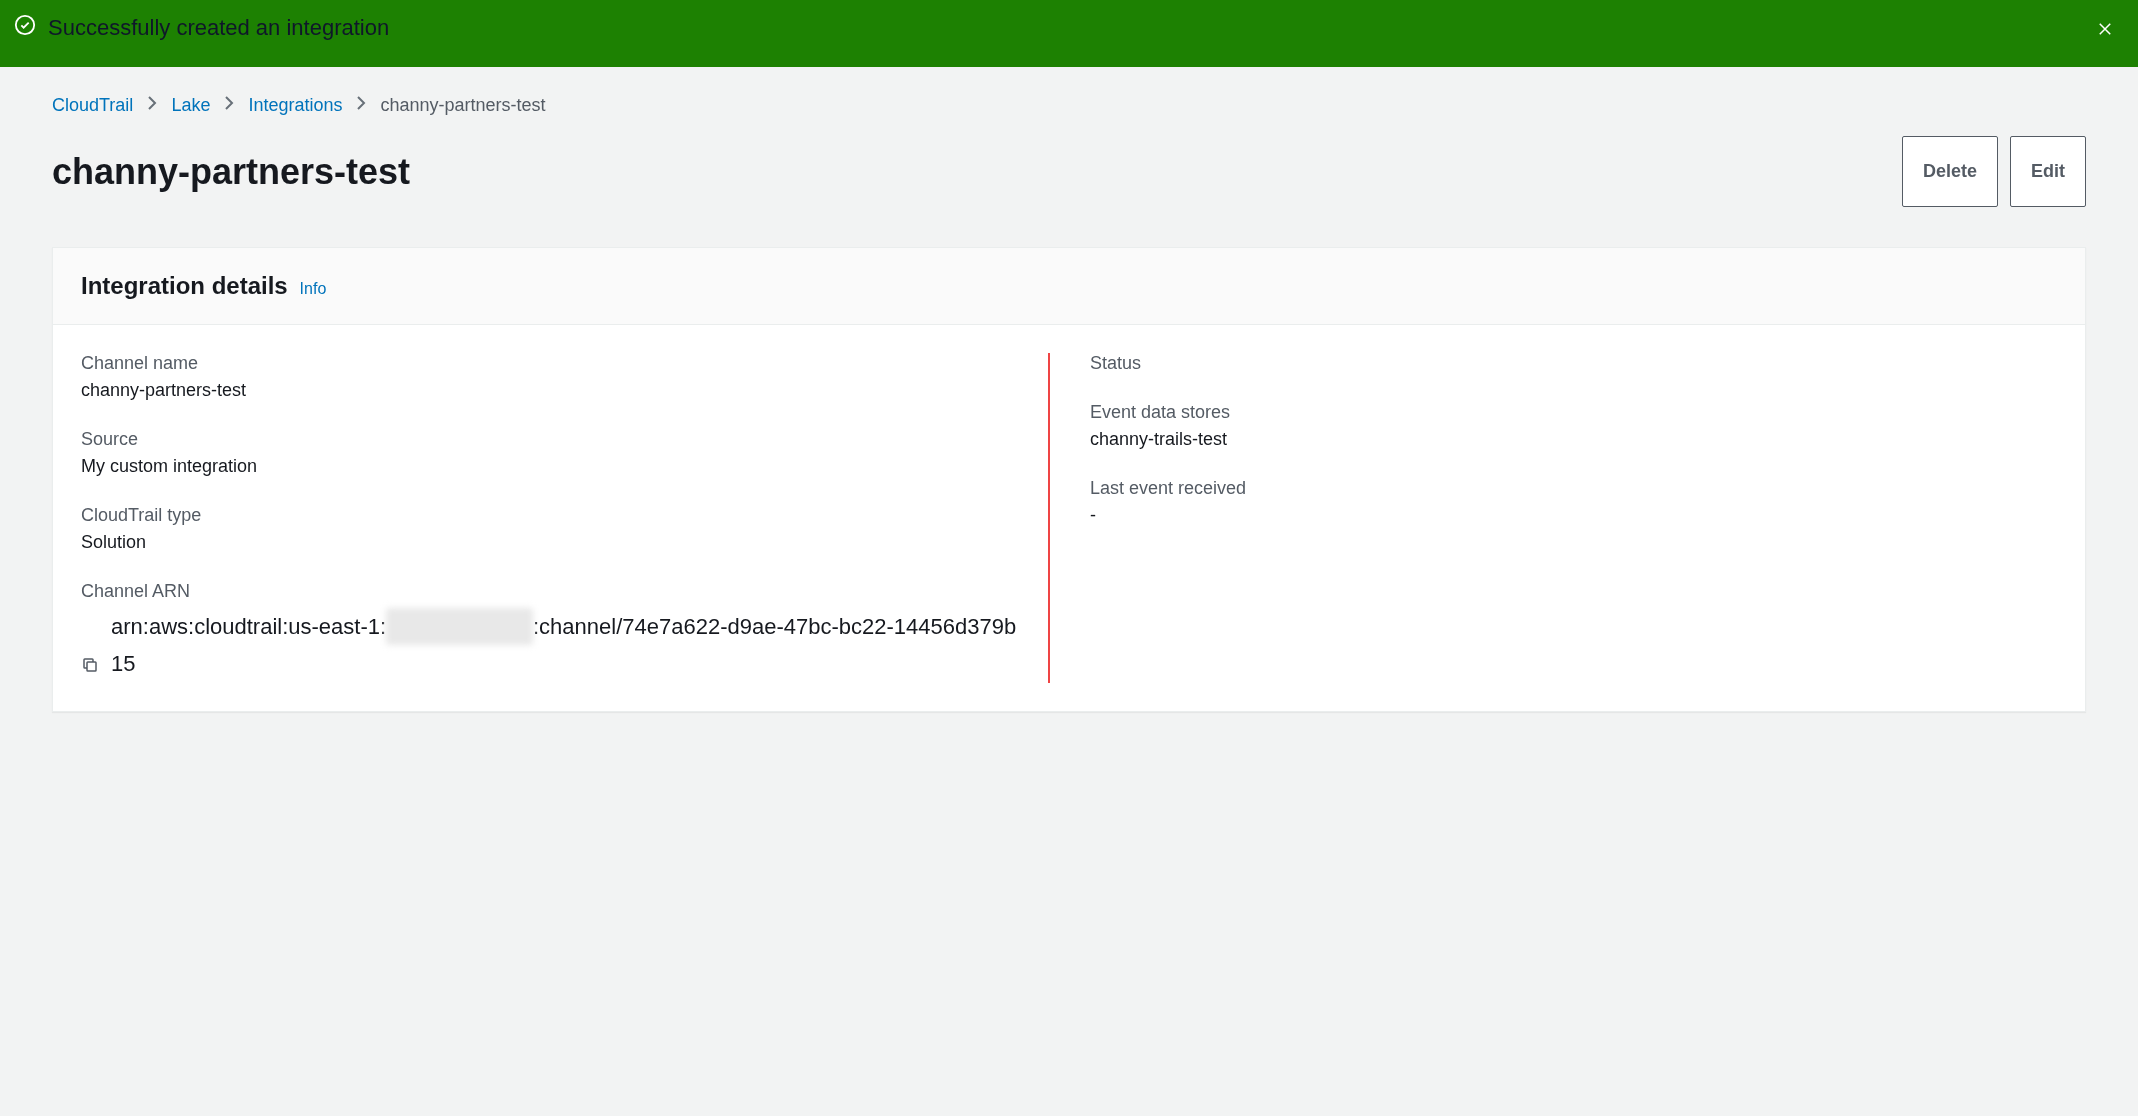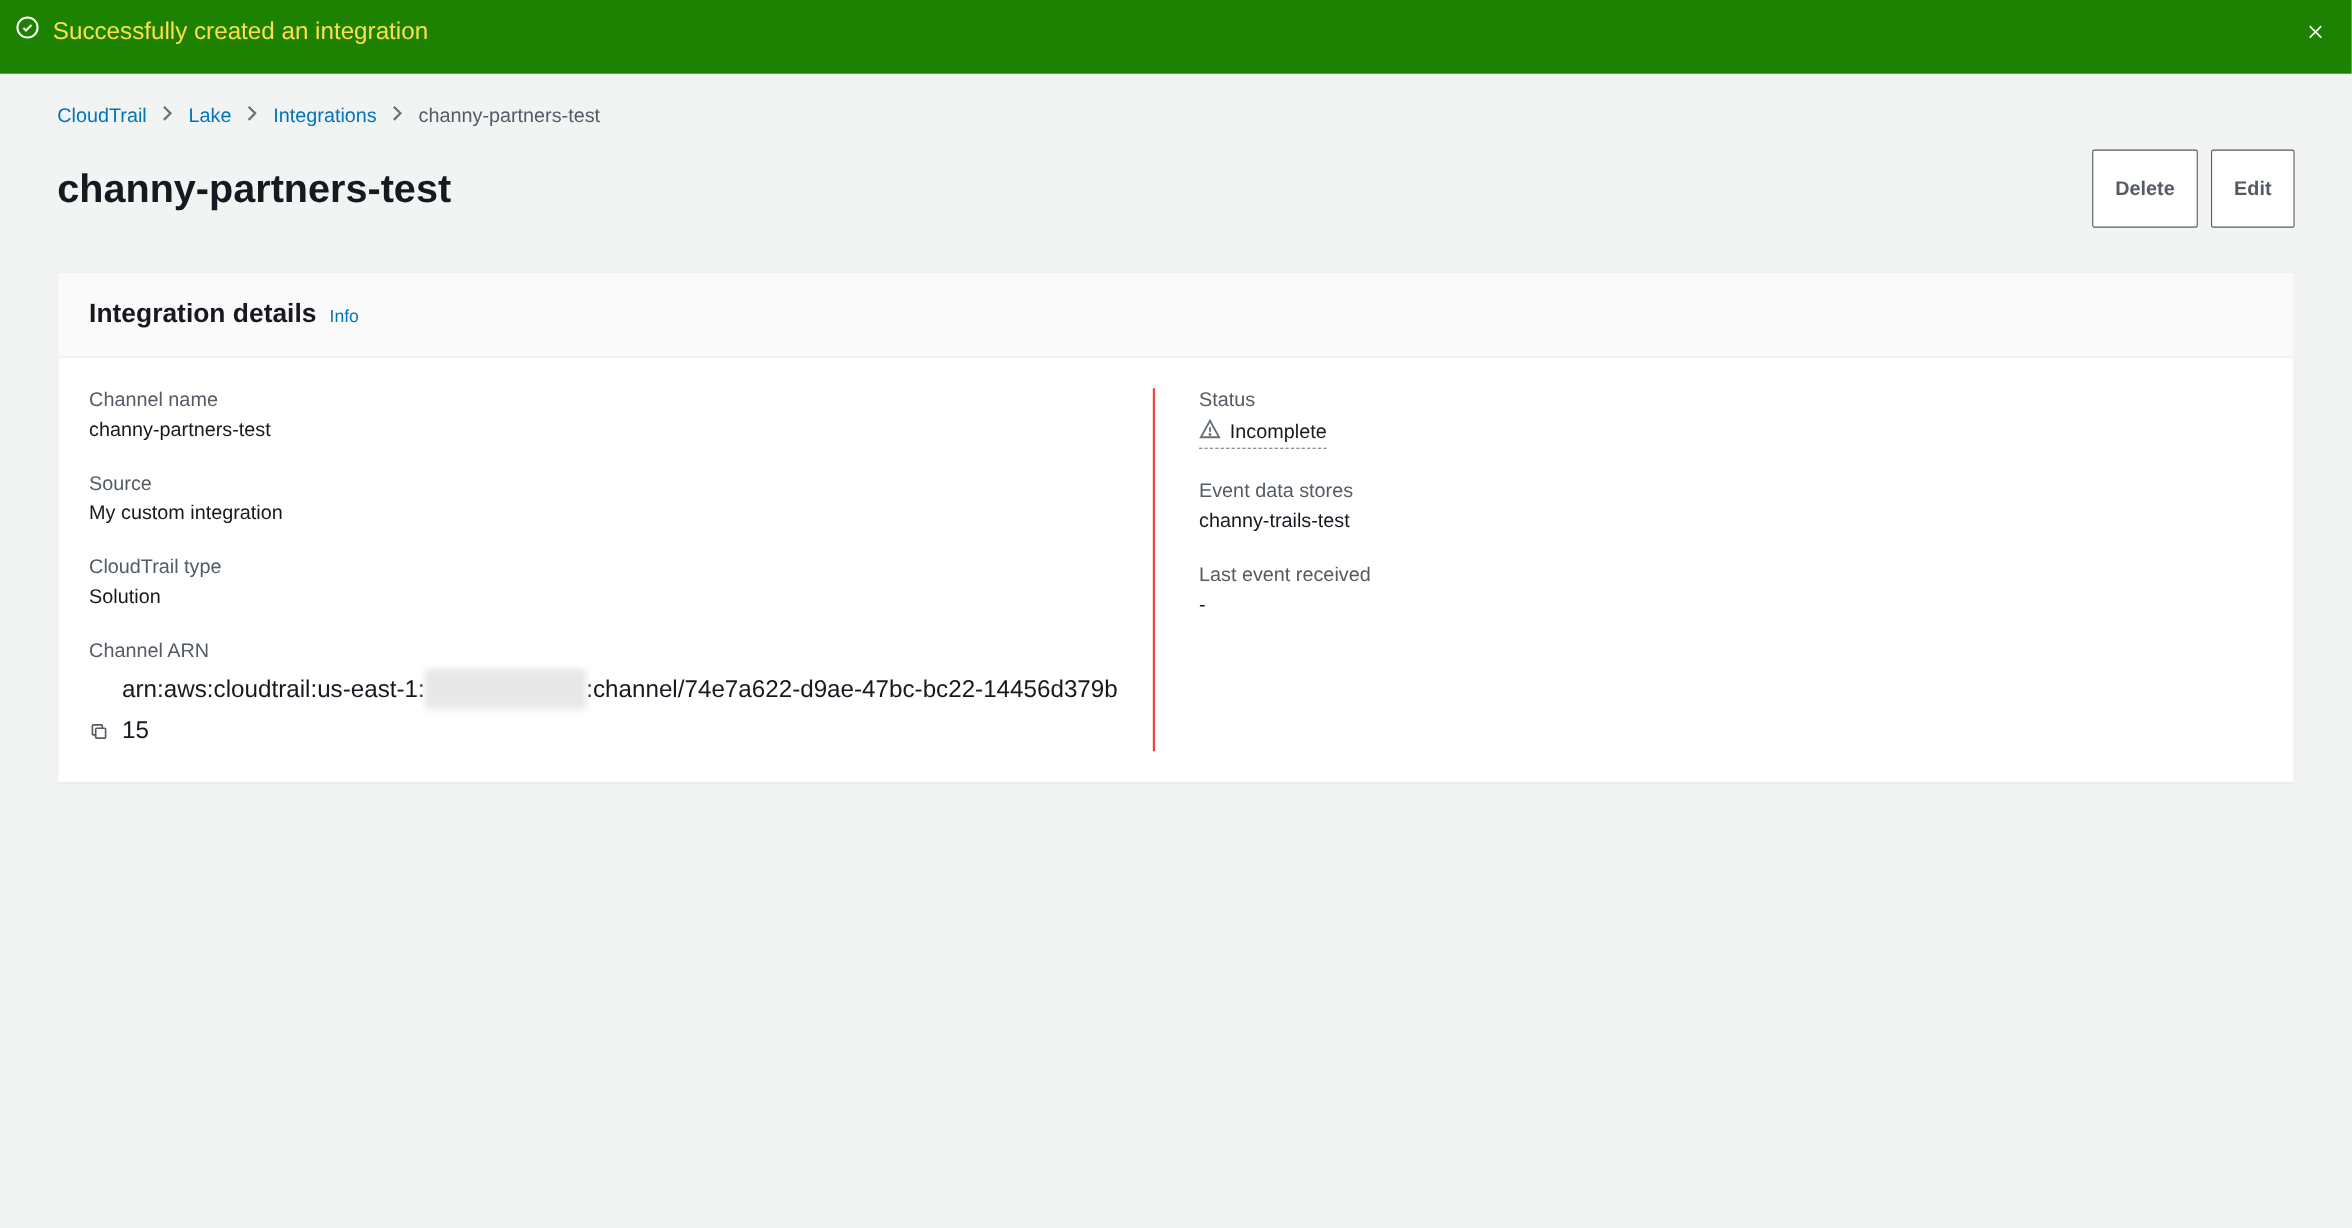--- a/index.html
+++ b/index.html
@@ -5,21 +5,21 @@
   * { box-sizing: border-box; }
   html, body {
     margin: 0; padding: 0;
     font-family: "Amazon Ember", "Helvetica Neue", Arial, sans-serif;
     background: #f2f3f3;
     color: #16191f;
     font-size: 14px;
   }
   .flash-bar {
     background: #1d8102;
-    color: #fde047;
+    color: #0f172a;
     display: flex;
     align-items: flex-start;
     padding: 14px 20px 22px 14px;
     gap: 12px;
   }
   .flash-bar .check-icon svg { width: 22px; height: 22px; stroke:#fff; fill:none; stroke-width:2; }
   .flash-bar .msg { flex:1; font-size: 22px; font-weight:400; margin-top:1px; }
   .flash-bar .close-btn { cursor:pointer; padding:4px; margin-top:2px;}
   .flash-bar .close-btn svg{ width:18px;height:18px;stroke:#fff;stroke-width:2; }
 
@@ -140,32 +140,20 @@
                 </span>
               </div>
             </div>
           </div>
 
         </div>
         <div class="col">
 
           <div class="kv">
             <div class="lbl">Status</div>
-            <div class="val">
-              <span class="status-indicator">
-                <span>
-                  <svg viewBox="0 0 24 24">
-                      <path d="M12 3L2 21h20L12 3z"></path>
-                      <line x1="12" y1="10" x2="12" y2="15"></line>
-                      <circle cx="12" cy="18" r="0.6" fill="#687078"></circle>
-                    </svg>
-                </span>
-                <span>Incomplete</span>
-              </span>
-            </div>
           </div>
 
           <div class="kv">
             <div class="lbl">Event data stores</div>
             <div class="val">channy-trails-test</div>
           </div>
 
           <div class="kv">
             <div class="lbl">Last event received</div>
             <div class="val">-</div>

